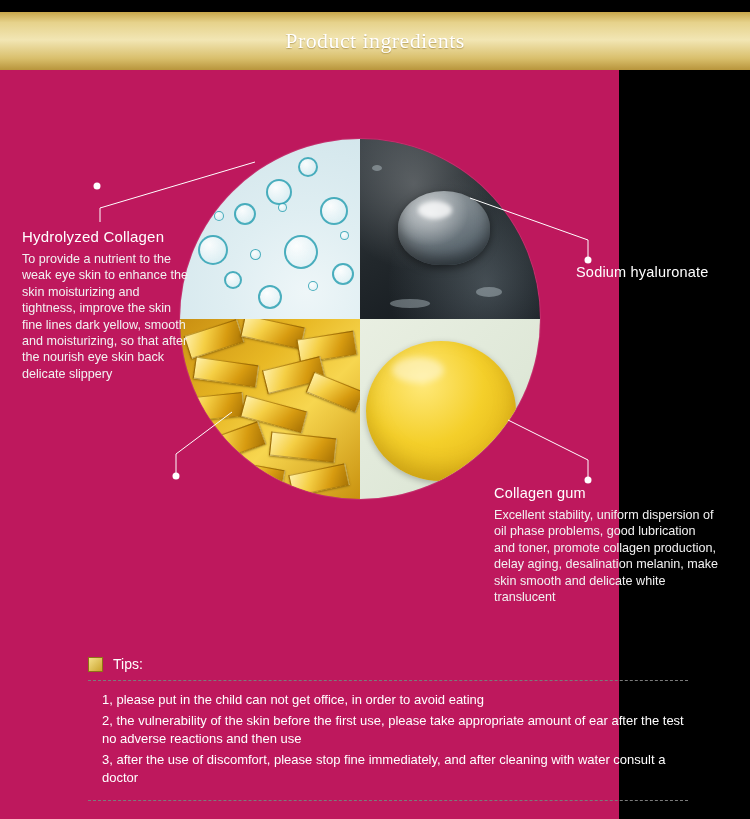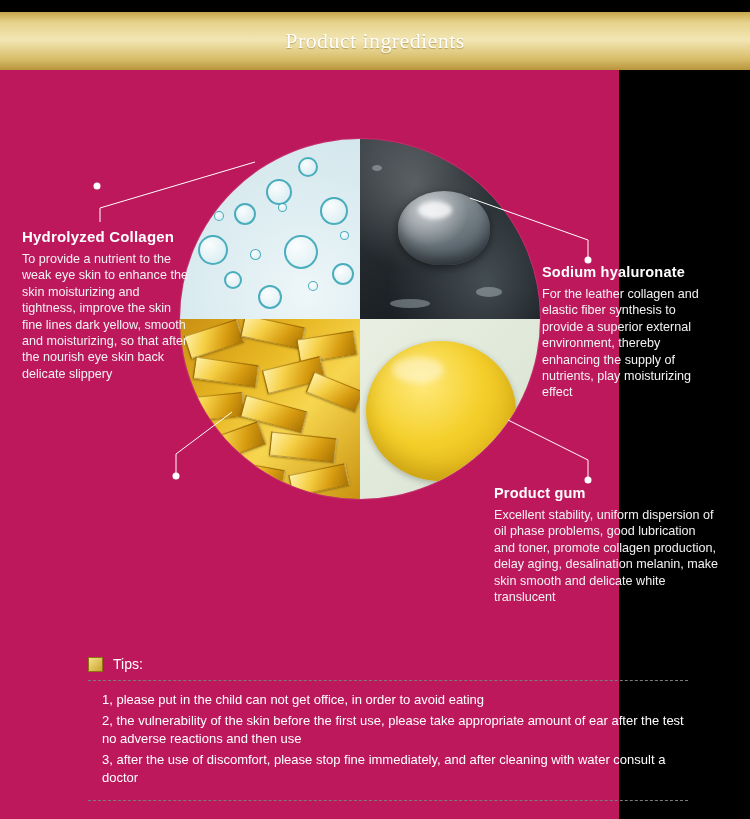--- a/index.html
+++ b/index.html
@@ -143,35 +143,35 @@
     position: absolute;
     left: 0; top: 0;
     width: 750px; height: 819px;
     pointer-events: none;
   }
 
   
   .block { position: absolute; }
   .block h3 {
     margin: 0 0 6px 0;
-    font-weight: 700;
+    font-weight: 400;
     font-size: 14.5px;
     color: #ffffff;
     letter-spacing: 0.2px;
   }
   .block p {
     margin: 0;
     font-size: 12.6px;
     line-height: 16.4px;
     color: #f2f2f2;
   }
 
   #block-collagen { left: 22px; top: 216px; width: 166px; }
   #block-collagen h3 { font-size: 15px; }
-  #block-hyaluronate { left: 542px; top: 252px; width: 170px; }
+  #block-hyaluronate { left: 576px; top: 252px; width: 170px; }
   #block-gold { left: 36px; top: 460px; width: 240px; }
   #block-gold h3 { text-align: center; width: 160px; margin-left: 90px; }
   #block-xanthan { left: 494px; top: 473px; width: 226px; }
 
   
   .tips {
     position: absolute;
     left: 88px; top: 636px;
     width: 600px;
   }
@@ -283,28 +283,27 @@
     <circle cx="588" cy="468" r="3.5" fill="#ffffff"></circle>
   </svg>
 
   <div class="block" id="block-collagen">
     <h3>Hydrolyzed Collagen</h3>
     <p>To provide a nutrient to the weak eye skin to enhance the skin moisturizing and tightness, improve the skin fine lines dark yellow, smooth and moisturizing, so that after the nourish eye skin back delicate slippery</p>
   </div>
 
   <div class="block" id="block-hyaluronate">
     <h3>Sodium hyaluronate</h3>
-    <p>For the leather collagen and elastic fiber synthesis to provide a superior external environment, thereby enhancing the supply of nutrients, play moisturizing effect</p>
   </div>
 
   <div class="block" id="block-gold">
   </div>
 
   <div class="block" id="block-xanthan">
-    <h3>Product gum</h3>
+    <h3>Collagen gum</h3>
     <p>Excellent stability, uniform dispersion of oil phase problems, good lubrication and toner, promote collagen production, delay aging, desalination melanin, make skin smooth and delicate white translucent</p>
   </div>
 
   <div class="tips">
     <div class="tips-head">
       <div class="tips-square"></div>
       <div class="tips-label">Tips:</div>
     </div>
     <div class="tips-rule"></div>
     <ul class="tips-list">

